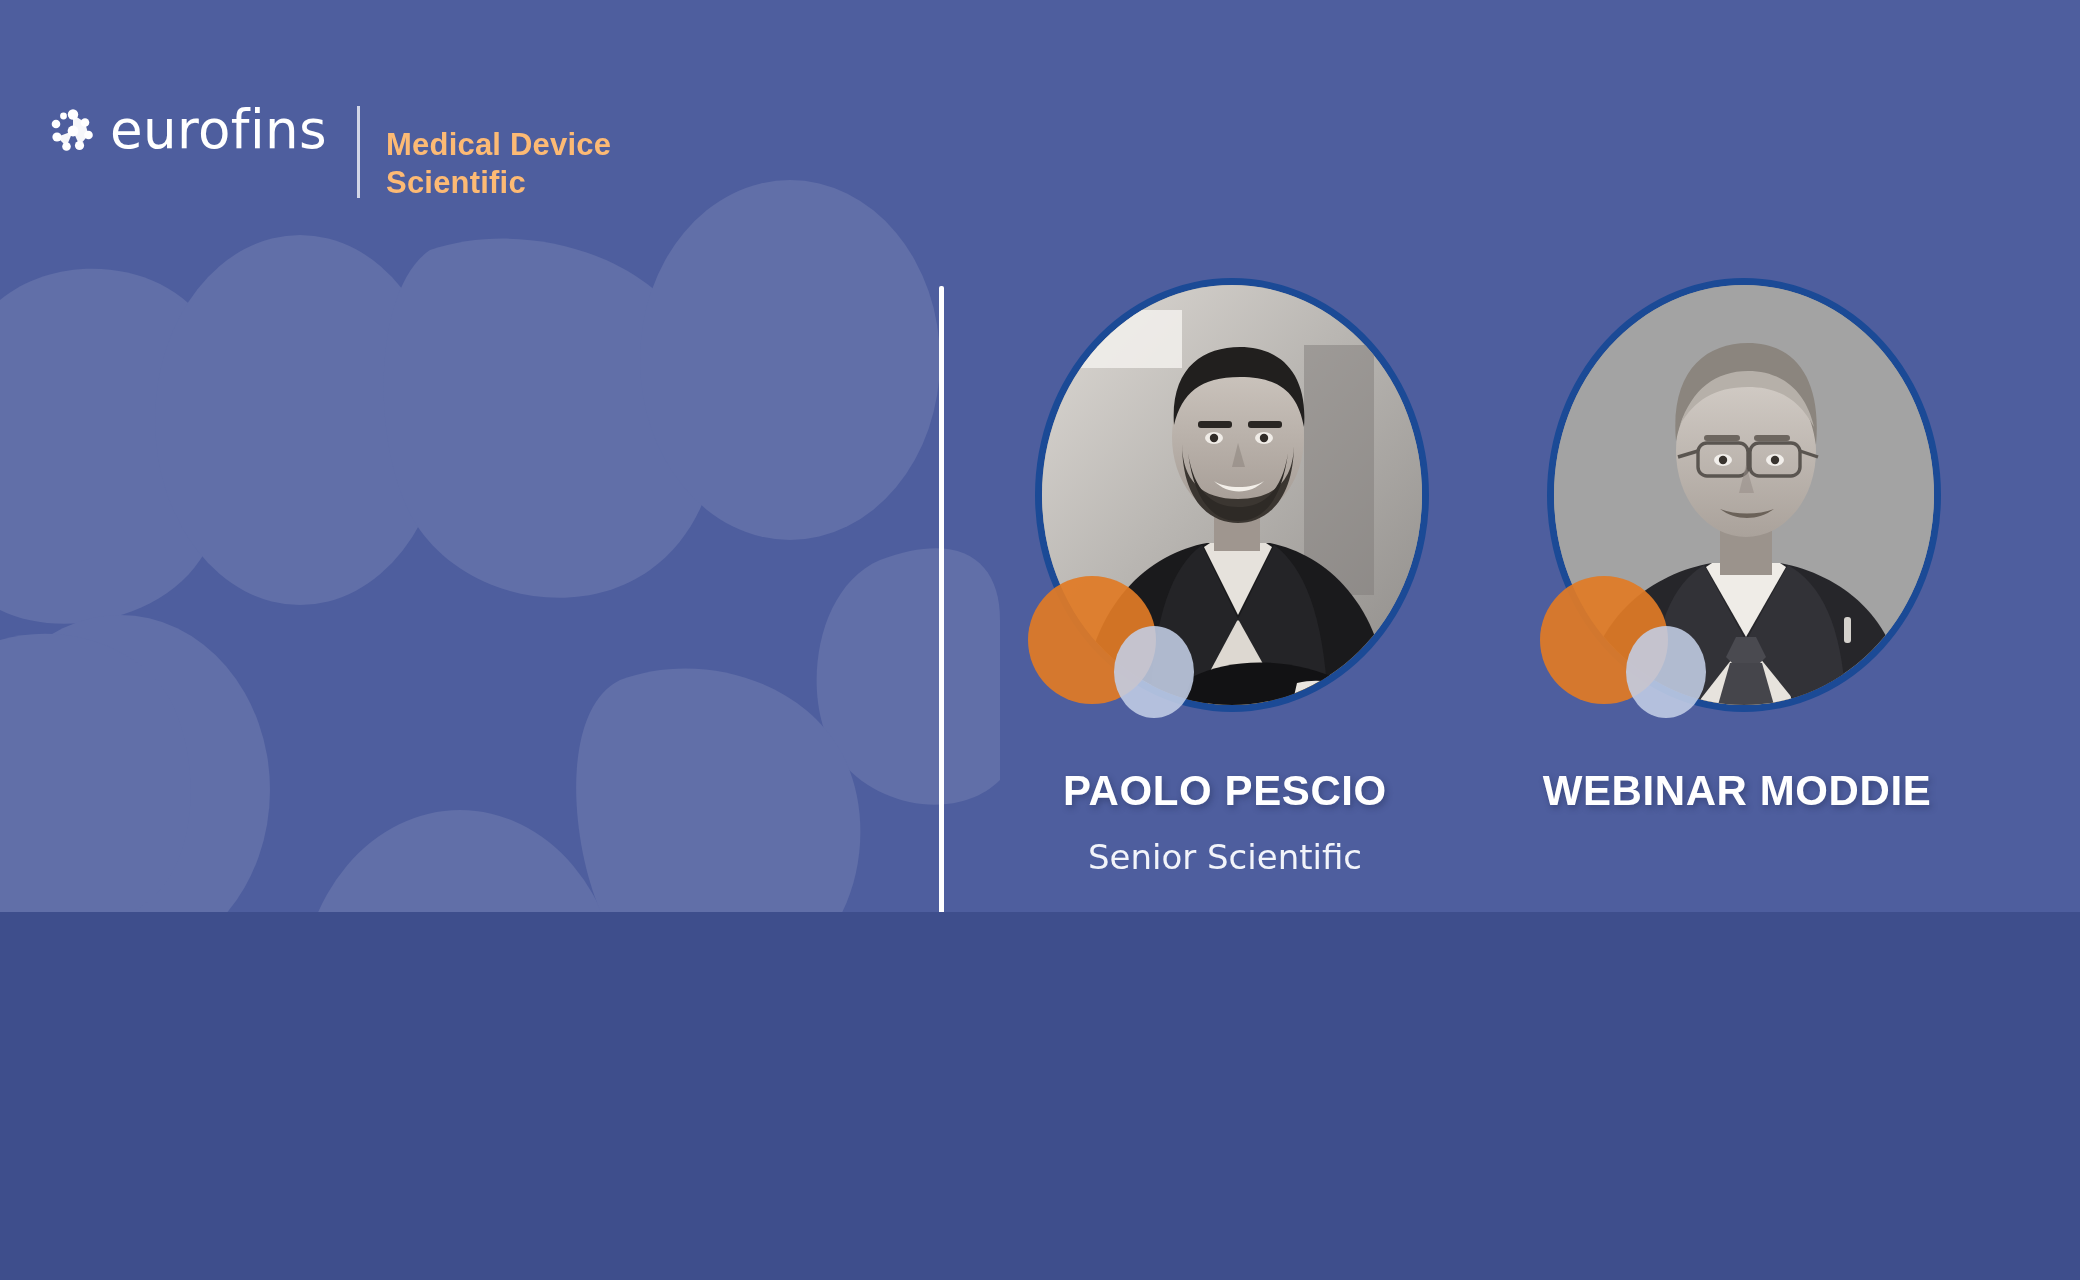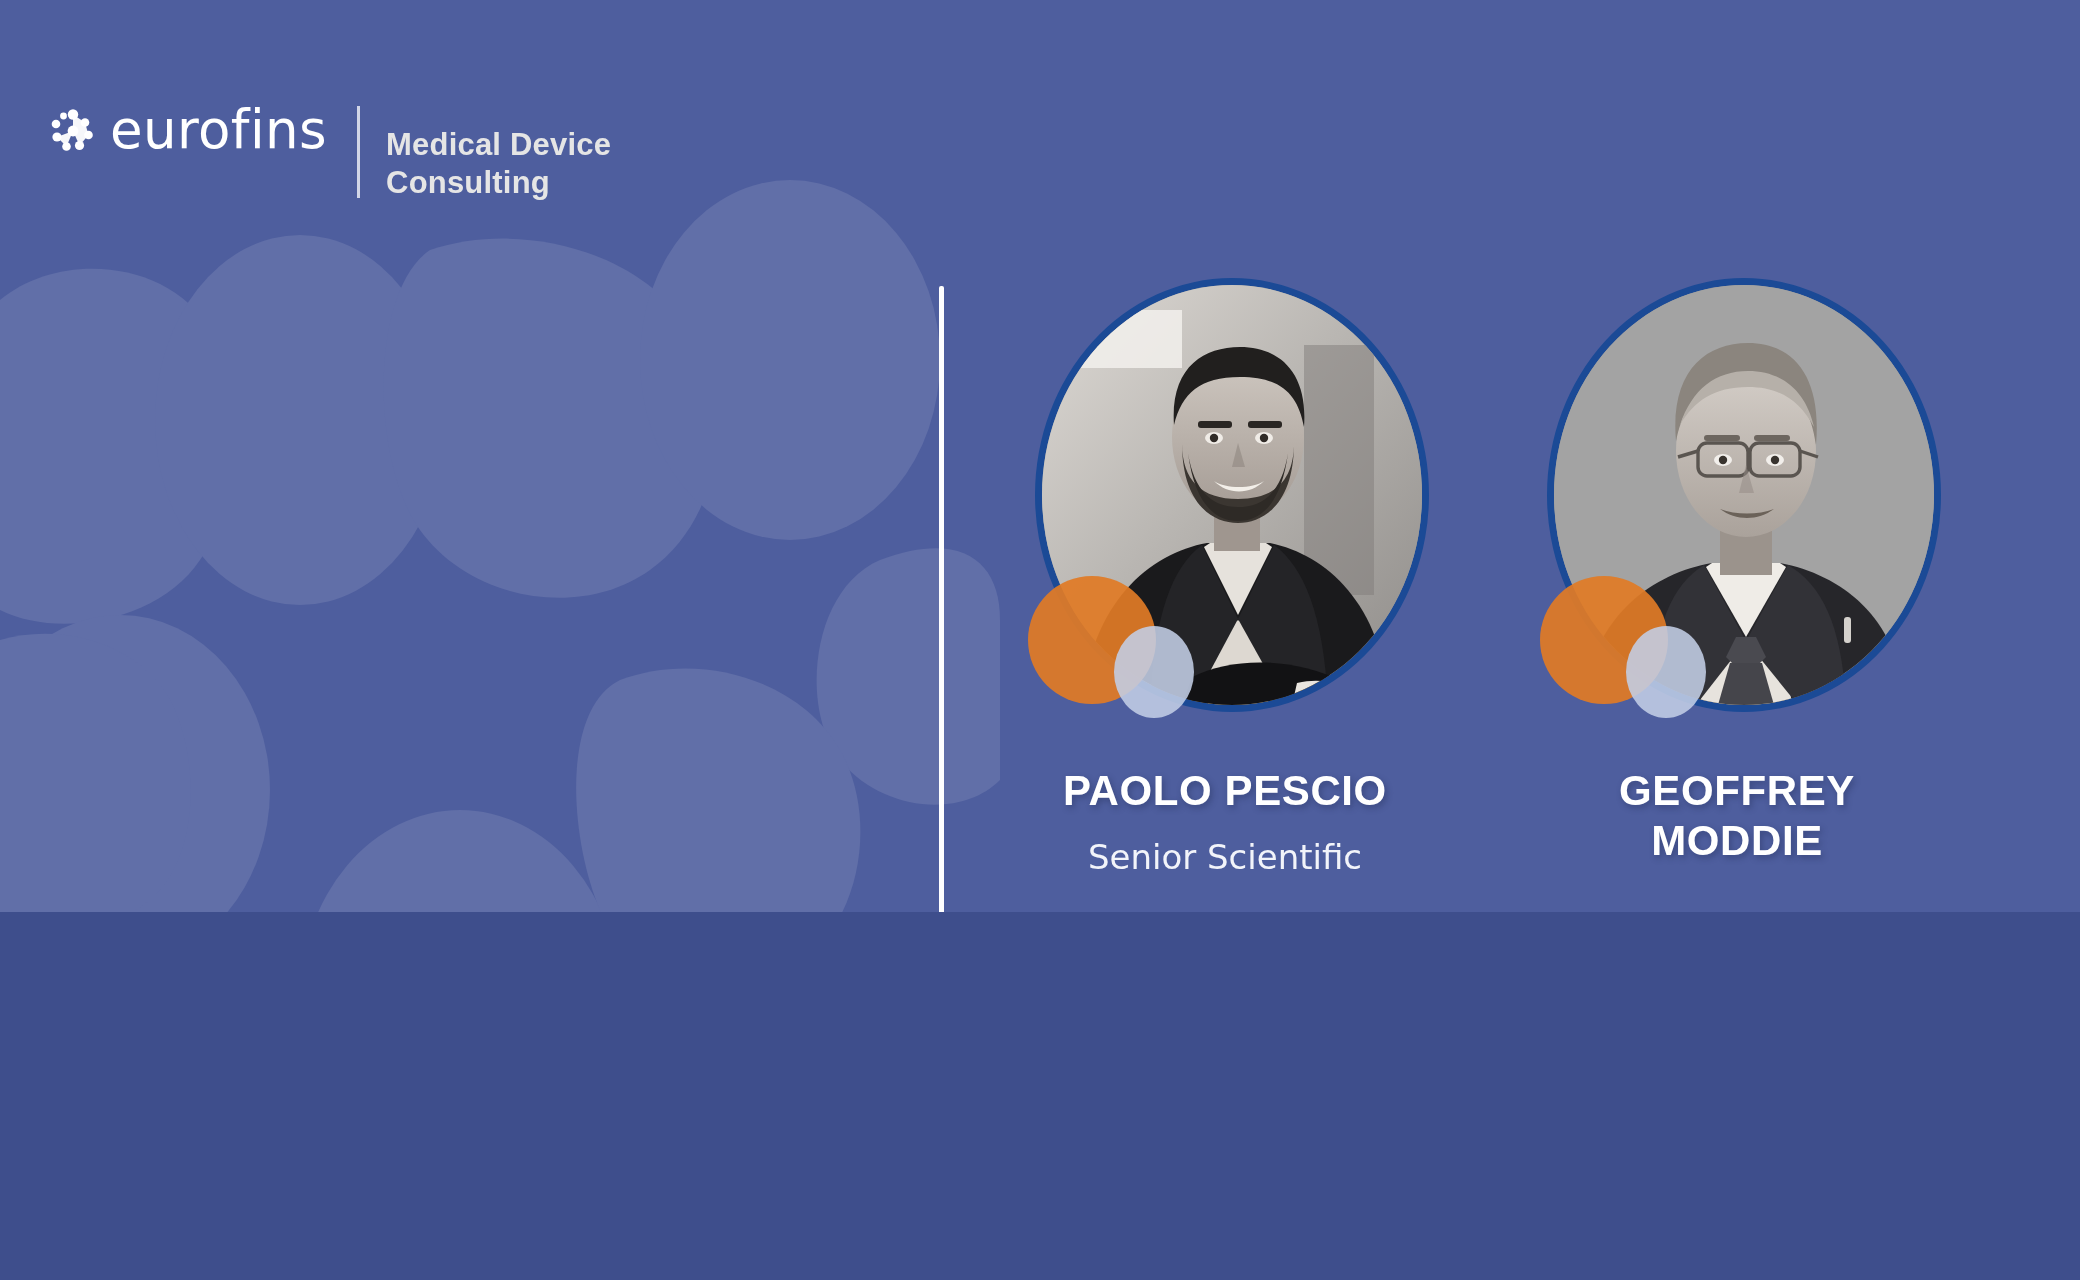--- a/index.html
+++ b/index.html
@@ -67,21 +67,21 @@
   #logo-rule {
     width: 3px;
     height: 92px;
     background: rgba(255,255,255,0.75);
     margin: 6px 0 0 30px;
     flex: 0 0 auto;
   }
   #logo-sub {
     margin-left: 26px;
     margin-top: 26px;
-    color: #e5e5e5;
+    color: #fdba74;
     font-weight: bold;
     font-size: 31px;
     line-height: 38px;
     letter-spacing: 0.2px;
     font-family: "Liberation Sans", sans-serif;
   }
 
   
   #headline-col {
     position: absolute;
@@ -231,21 +231,21 @@
         <circle cx="13.5" cy="8.0" r="3.4"></circle>
         <circle cx="23.0" cy="23.0" r="5.4"></circle>
         <path d="M23 6.5 L35 14.5 L38.5 27 L29.5 37.5 L23 23 Z" opacity="0.95"></path>
         <path d="M7 29 L16.5 38.5 L23 23 Z" opacity="0.95"></path>
       </g>
     </svg>
     <div id="logo-wordmark">eurofins</div>
     <div id="logo-rule"></div>
     <div id="logo-sub">
       <div>Medical Device</div>
-      <div>Consulting</div>
+      <div>Scientific</div>
     </div>
   </div>
 
 
   <div class="v-divider" id="main-divider"></div>
 
   <div id="speakers">
 
     <div class="speaker">
       <div class="portrait-wrap">
@@ -362,17 +362,17 @@
             <path d="M192 180 L185 208 L200 208 Z" fill="#958d86" opacity="0.55"></path>
 
             <path d="M166 224 C182 236 204 236 220 224 C204 230 182 230 166 224 Z" fill="#6b6259"></path>
 
             <rect x="290" y="332" width="7" height="26" rx="3" fill="#e8e4de" opacity="0.9"></rect>
           </svg>
         </div>
         <div class="deco-orange"></div>
         <div class="deco-blue"></div>
       </div>
-      <div class="speaker-name">GEOFFREY MODDIE</div>
+      <div class="speaker-name">WEBINAR MODDIE</div>
     </div>
 
   </div>
 </div>
 
 </body></html>

